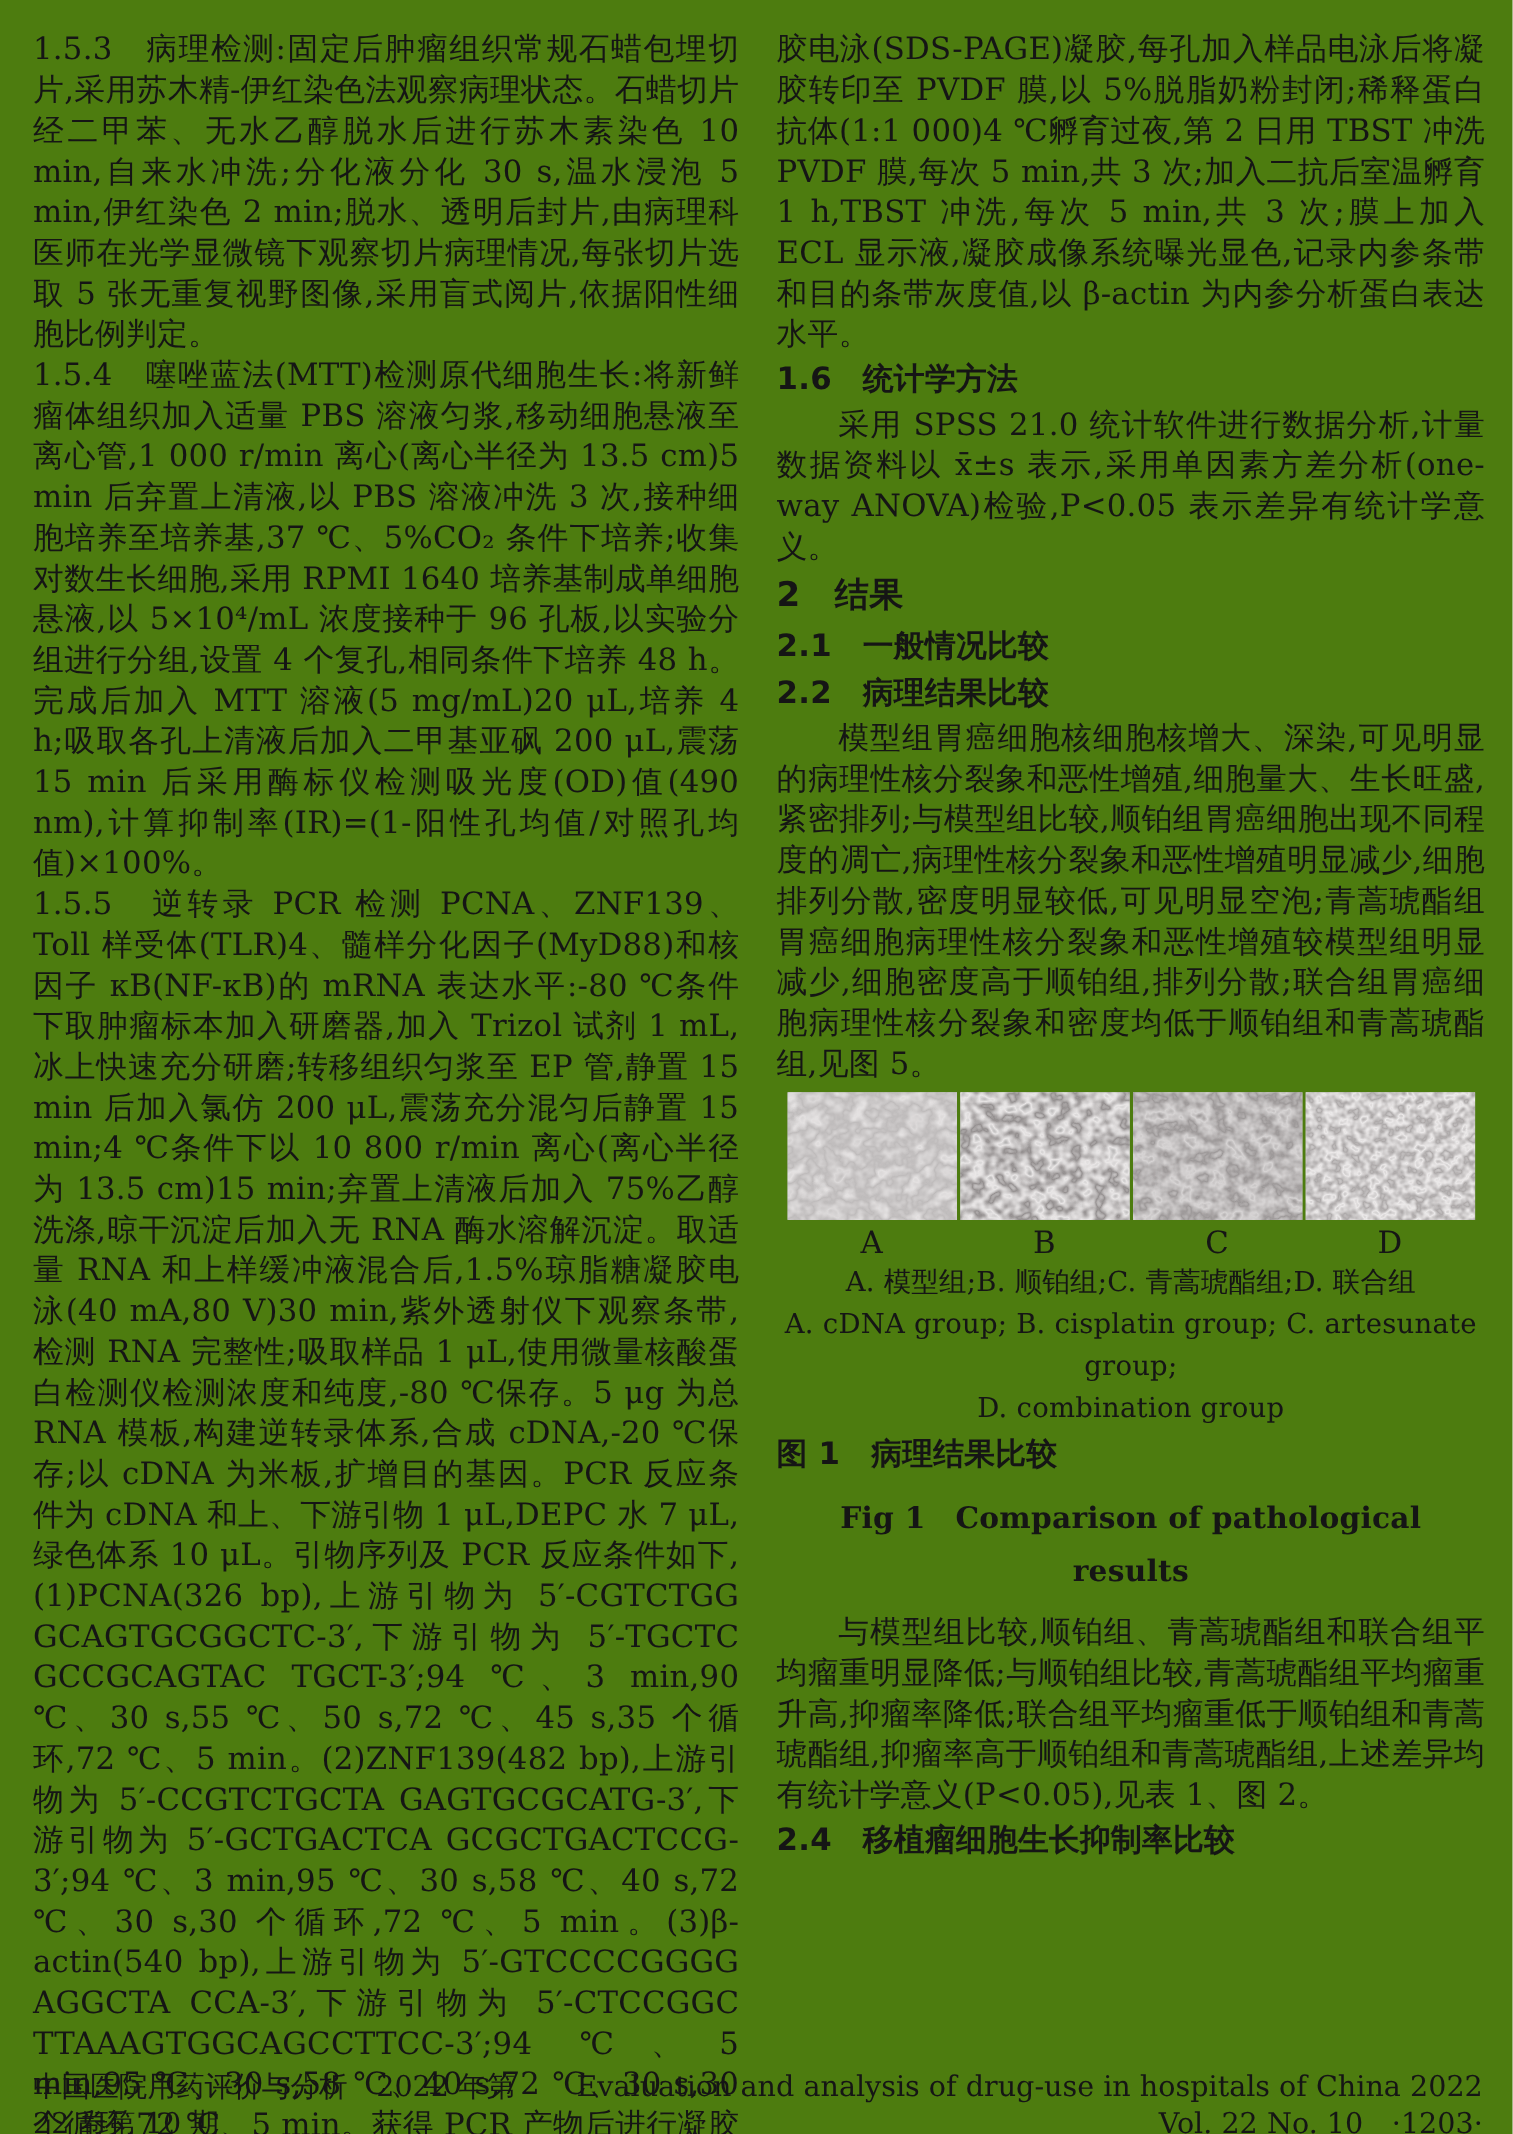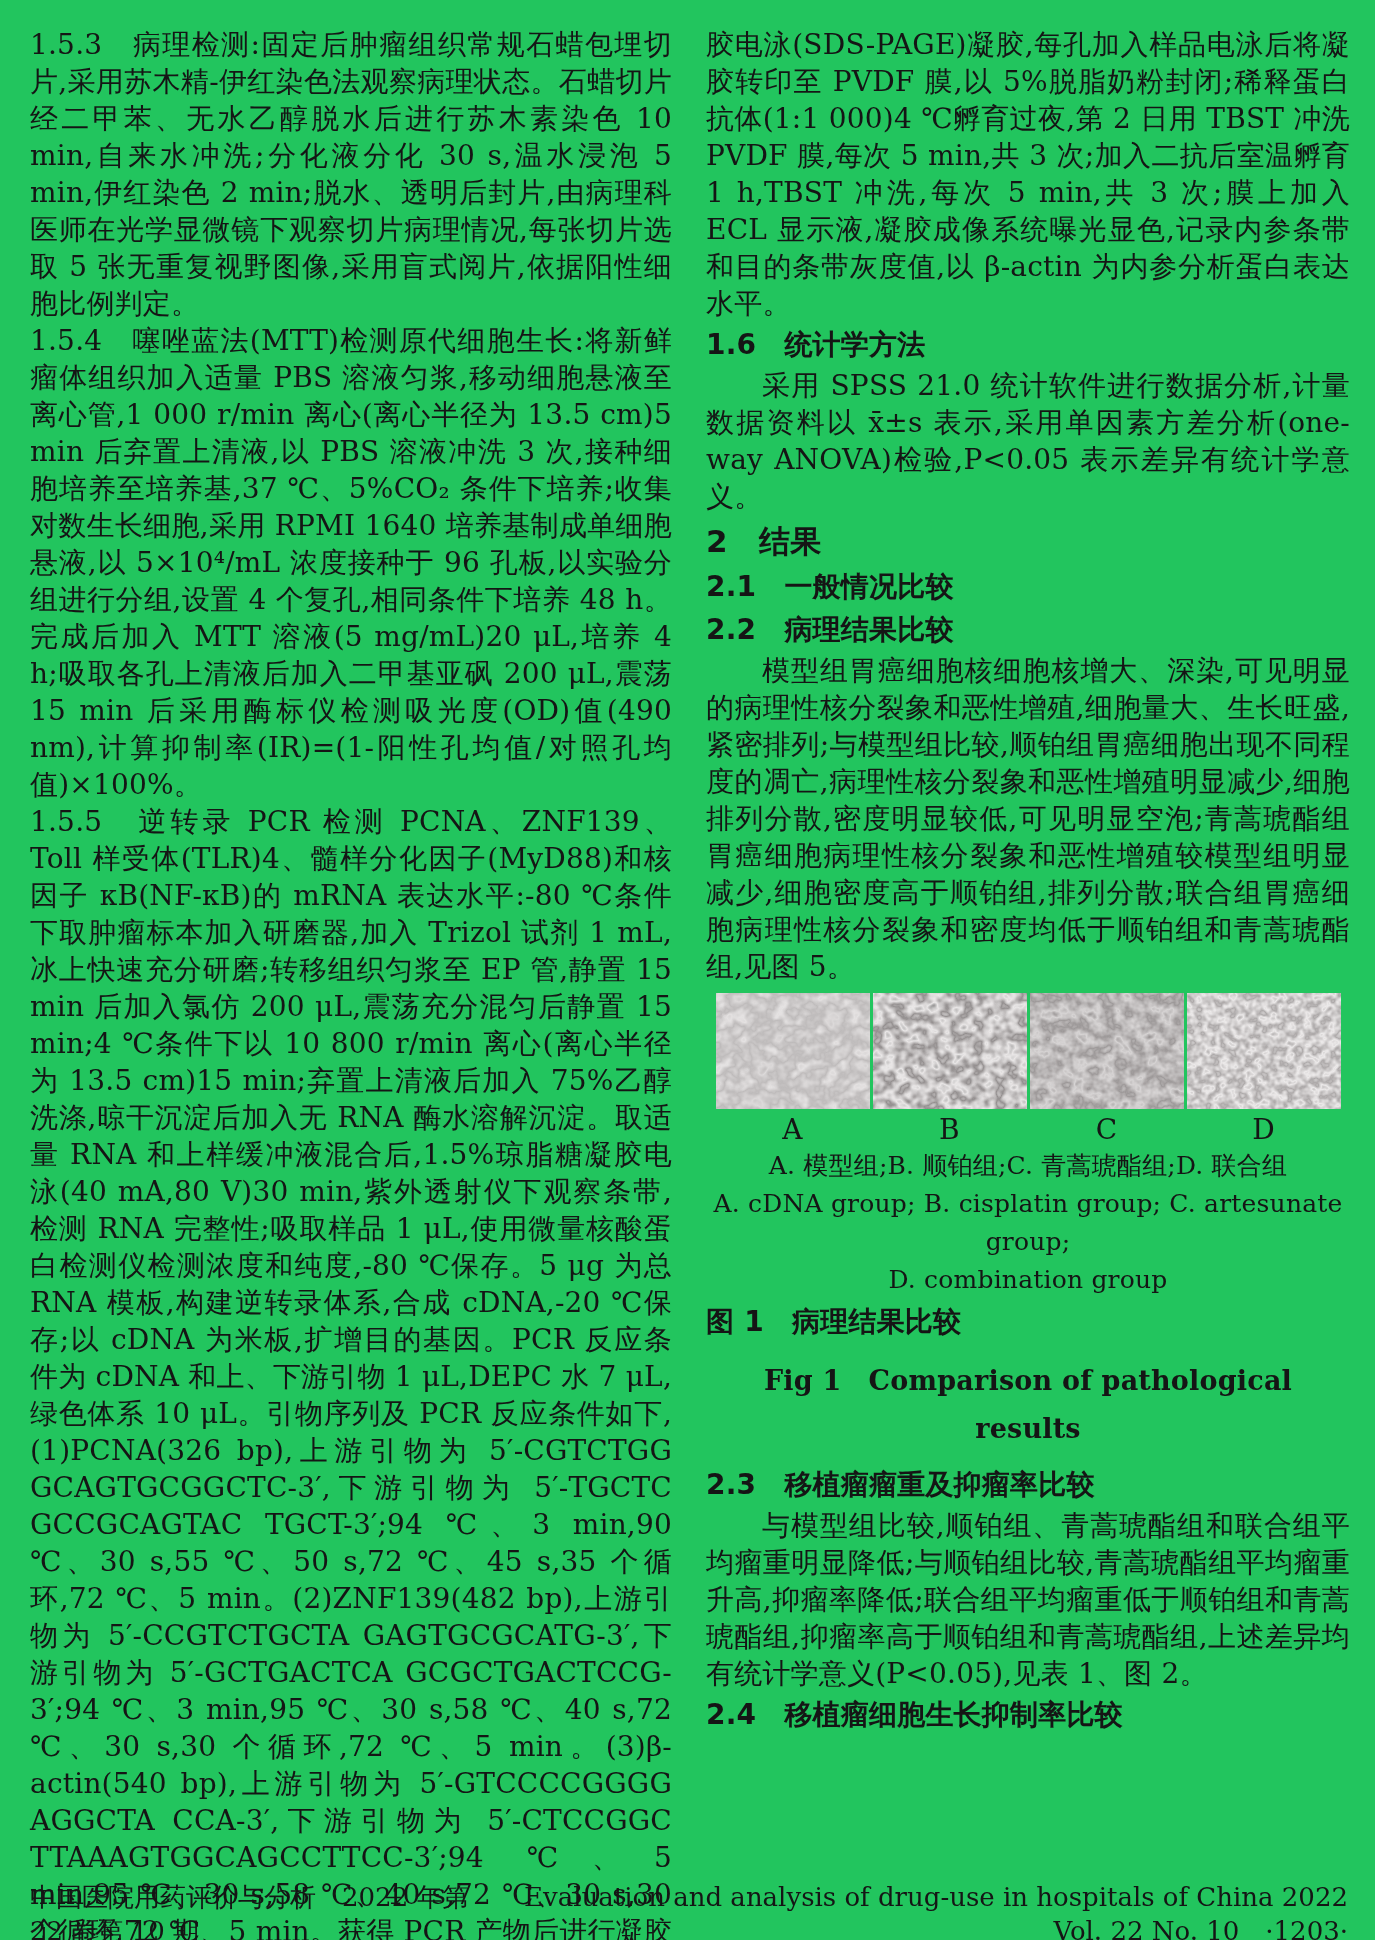--- a/index.html
+++ b/index.html
@@ -1,19 +1,19 @@
 <!DOCTYPE html>
 <html lang="zh"><head>
 <meta charset="utf-8">
 <style>
   html,body{margin:0;padding:0;background:#e8e8e8;}
   .page{
     position:relative;
     width:1375px;height:1940px;
-    background:#22c55e;
+    background:#4d7c0f;
     margin:0 auto;
     overflow:hidden;
     font-family:"DejaVu Serif","Liberation Serif",serif;
     color:#151515;
   }
   .col{
     position:absolute;top:26px;
     font-size:28px;line-height:37px;
     text-align:justify;
     letter-spacing:0.2px;
@@ -155,21 +155,20 @@
         <span class="plabel">C</span>
         <span class="plabel">D</span>
       </div>
       <p class="fig-caption">A. 模型组;B. 顺铂组;C. 青蒿琥酯组;D. 联合组</p>
       <p class="fig-caption">A. cDNA group; B. cisplatin group; C. artesunate group;</p>
       <p class="fig-caption">D. combination group</p>
       <p class="fig-title-cn">图 1　病理结果比较</p>
       <p class="fig-title-en">Fig 1　Comparison of pathological results</p>
     </div>
 
-    <h3 class="sec-heading">2.3　移植瘤瘤重及抑瘤率比较</h3>
     <p class="para indent">与模型组比较,顺铂组、青蒿琥酯组和联合组平均瘤重明显降低;与顺铂组比较,青蒿琥酯组平均瘤重升高,抑瘤率降低;联合组平均瘤重低于顺铂组和青蒿琥酯组,抑瘤率高于顺铂组和青蒿琥酯组,上述差异均有统计学意义(P&lt;0.05),见表 1、图 2。</p>
 
     <h3 class="sec-heading">2.4　移植瘤细胞生长抑制率比较</h3>
 
   </div>
 
   <div class="footer">
     <span class="f-left">中国医院用药评价与分析　2022 年第 22 卷第 10 期</span>
     <span class="f-right">Evaluation and analysis of drug-use in hospitals of China 2022 Vol. 22 No. 10　·1203·</span>
   </div>

